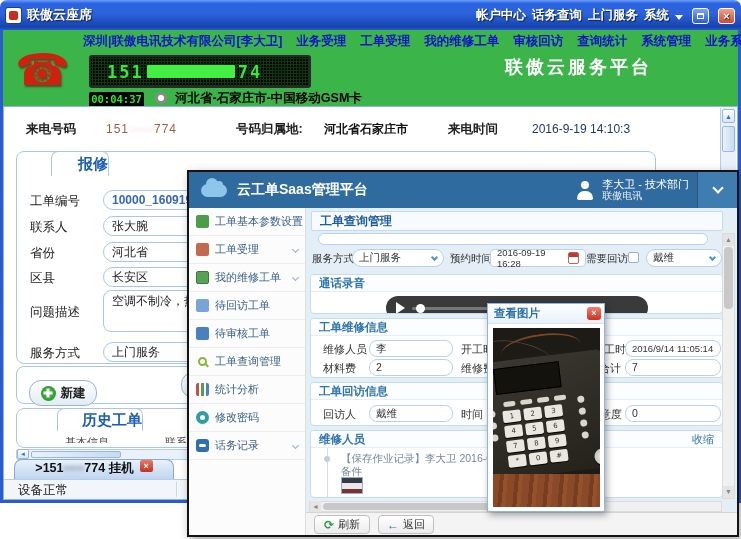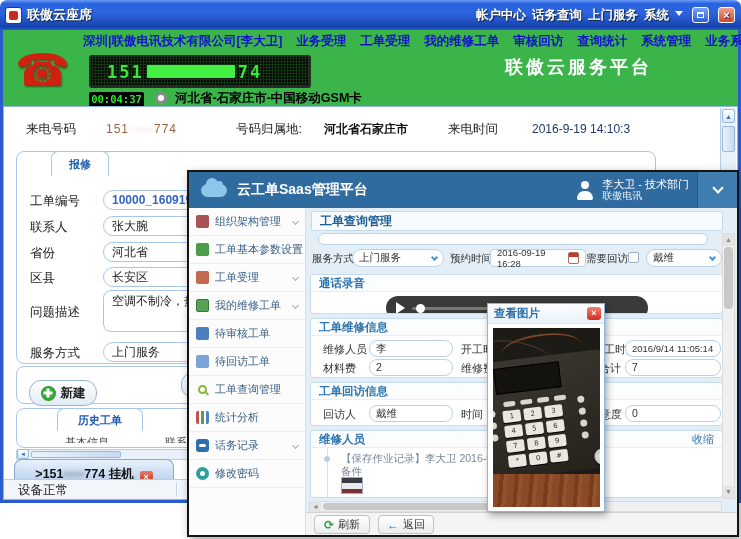--- a/index.html
+++ b/index.html
@@ -9,21 +9,21 @@
   .blurred{filter:blur(2px)}
 
   
   #main-window{position:absolute;left:0;top:0;width:741px;height:503px;z-index:1}
   .titlebar{position:absolute;left:0;top:0;right:0;height:30px;border-radius:7px 7px 0 0;
     background:linear-gradient(180deg,#6a9cf6 0%,#2a63e0 12%,#2c63dd 45%,#1643ad 90%,#2a5bd0 100%);
     display:flex;align-items:center;color:#fff;font-weight:bold;font-size:13px;padding:0 6px;
     text-shadow:1px 1px 1px #123}
   .app-icon{width:15px;height:15px;border-radius:2px;background:#fff;margin-right:6px;position:relative;box-shadow:0 0 0 1px #1a3d99}
   .app-icon::after{content:"";position:absolute;left:3px;top:3px;width:9px;height:9px;border-radius:2px;background:#c92b1d}
-  .tb-menu{margin-left:auto;display:flex;gap:6px;align-items:flex-start;font-size:12.5px}
+  .tb-menu{margin-left:auto;display:flex;gap:6px;align-items:flex-end;font-size:12.5px}
   .tb-menu .caret{width:0;height:0;border:4px solid transparent;border-top:5px solid #fff;margin-top:4px}
   .tb-btn{width:17px;height:16px;border-radius:3px;border:1px solid #fff;margin-left:3px;
     display:flex;align-items:center;justify-content:center;color:#fff;font-size:11px;font-weight:bold}
   .tb-restore{background:linear-gradient(180deg,#7aa5f8,#2a5cd8)}
   .tb-restore span{width:7px;height:6px;border:1px solid #fff;border-top:2px solid #fff;display:block}
   .tb-close{background:linear-gradient(180deg,#f0a08c,#d24830)}
   .frame-body{position:absolute;left:0;top:30px;right:0;bottom:0;background:#3bb54a;
     border:3px solid #2a5cd0;border-top:none}
   
   .green-zone{position:absolute;left:0;top:0;right:0;height:76px}
@@ -38,50 +38,50 @@
   .led-bar{display:inline-block;width:88px;height:13px;background:#43ef43;margin:0 3px;border-radius:1px}
   .timer{position:absolute;left:86px;top:62px;width:55px;height:15px;background:#000;border-radius:2px;
     color:#2ce62c;font-family:"DejaVu Sans Mono",monospace;font-size:10.5px;font-weight:bold;
     text-align:center;line-height:15px}
   .ring-icon{position:absolute;left:152px;top:62px;width:12px;height:12px;border-radius:50%;
     border:3px solid #8a8a8a;background:#fff}
   .line-info{position:absolute;left:172px;top:60px;color:#000000;font-size:12.5px;font-weight:bold}
   .platform-title{position:absolute;right:86px;top:25px;color:#fff;font-size:18px;font-weight:bold;letter-spacing:3px}
   
   .win-body{position:absolute;left:0;right:0;top:76px;bottom:0;background:#fff;border:1px solid #8fb4e2}
-  .cl-label{position:absolute;font-size:12.5px;color:#222;font-weight:normal}
+  .cl-label{position:absolute;font-size:12.5px;color:#222;font-weight:bold}
   .cl-value{position:absolute;font-size:12px}
   .vscroll{position:absolute;right:1px;top:1px;width:16px;height:64px;background:#e9f1fb;border-left:1px solid #b5cde8}
   .sc-btn{position:absolute;left:1px;width:13px;height:14px;background:linear-gradient(180deg,#fdfefe,#d7e6f6);
     border:1px solid #9ab8dd;border-radius:2px;color:#3a6ea8;font-size:7px;text-align:center;line-height:13px}
   .sc-thumb{position:absolute;left:1px;width:13px;background:linear-gradient(90deg,#eaf2fb,#c7daf0);
     border:1px solid #9ab8dd;border-radius:2px}
   .panel{position:absolute;background:#fff;border:1px solid #a9c6ea;border-radius:8px}
   .xp-tab{position:absolute;top:-1px;background:#fff;border:1px solid #a9c6ea;border-bottom:1px solid #fff;
-    border-radius:7px 7px 0 0;color:#1b5db0;font-weight:bold;font-size:11px;text-align:center}
+    border-radius:7px 7px 0 0;color:#1b5db0;font-weight:bold;font-size:15px;text-align:right}
   .f-label{position:absolute;left:13px;font-size:12.5px;color:#222}
   .f-input{position:absolute;left:86px;width:250px;height:20px;border:1px solid #a9c6ea;border-radius:10px;
     background:#fff;font-size:12px;color:#222;line-height:18px;padding:0 8px;overflow:hidden;white-space:nowrap}
   .f-area{height:42px;border-radius:8px;line-height:16px;padding-top:2px;white-space:normal}
   .xp-button{position:absolute;top:6px;height:26px;border:1px solid #9ab4d0;border-radius:12px;
     background:linear-gradient(180deg,#ffffff,#e2ebf5);display:flex;align-items:center;justify-content:center;
     gap:5px;font-size:12.5px;color:#222;font-weight:bold}
   .ic-plus{width:15px;height:15px;border-radius:8px;background:radial-gradient(#4ec24e,#1f8a1f);position:relative}
   .ic-plus::before,.ic-plus::after{content:"";position:absolute;background:#fff;left:50%;top:50%;transform:translate(-50%,-50%)}
   .ic-plus::before{width:9px;height:3px}.ic-plus::after{width:3px;height:9px}
   .ic-save{width:13px;height:13px;background:#3a6fd0;border-radius:2px;position:relative}
   .ic-save::before{content:"";position:absolute;left:3px;top:1px;width:7px;height:4px;background:#dce8f8}
   .ic-save::after{content:"";position:absolute;left:3px;bottom:1px;width:7px;height:5px;background:#fff}
   .ic-user{width:14px;height:14px;position:relative}
   .ic-user::before{content:"";position:absolute;left:4px;top:0;width:6px;height:6px;border-radius:50%;background:#3d7fd4}
   .ic-user::after{content:"";position:absolute;left:1px;bottom:0;width:12px;height:7px;border-radius:6px 6px 2px 2px;background:#67a3e8}
   .hist-headers{position:absolute;left:18px;top:26px;height:8px;overflow:hidden;font-size:11px;color:#444;line-height:14px;width:300px}
   .hscroll{position:absolute;left:12px;width:440px;height:11px;background:#e9f1fb;border:1px solid #b5cde8;border-radius:2px}
   .hangup-tab{position:absolute;left:10px;width:160px;height:24px;border:1px solid #89a9d4;border-bottom:none;
-    border-radius:8px 8px 0 0;background:linear-gradient(180deg,#e7f1fb,#b7cfec);display:flex;align-items:flex-end;
+    border-radius:8px 8px 0 0;background:linear-gradient(180deg,#e7f1fb,#b7cfec);display:flex;align-items:flex-start;
     justify-content:center;gap:6px;font-size:12.5px;font-weight:bold;color:#111}
   .hangup-x{width:13px;height:12px;border-radius:2px;background:linear-gradient(180deg,#e87a64,#c03028);
     color:#fff;font-size:9px;line-height:12px;text-align:center;font-weight:bold}
   .statusbar{position:absolute;left:0;right:0;bottom:0;height:20px;background:#f2f6fb;border-top:1px solid #b5cde8;
     font-size:12.5px;color:#222;line-height:20px;padding-left:14px}
   .status-div{position:absolute;left:172px;top:2px;bottom:2px;width:0;border-left:1px solid #c5d7ec;border-right:1px solid #fff}
 
   
   #saas-window{position:absolute;left:187px;top:170px;width:552px;height:367px;z-index:5;
     border:2px solid #141414;background:#fff;box-shadow:3px 4px 10px rgba(0,0,0,.35)}
@@ -314,62 +314,57 @@
           <span class="user-company">联傲电讯</span>
         </span>
       </div>
       <div class="chev-box">
         <span class="chev-down"></span>
       </div>
     </div>
 
     <div class="saas-sidebar">
       <div class="sb-item">
-        <span class="si si-org"></span>
-        <span>组织架构管理</span>
-          <span class="sb-chev"></span>
-      </div>
-      <div class="sb-item">
         <span class="si si-folder"></span>
         <span>工单基本参数设置</span>
       </div>
       <div class="sb-item">
         <span class="si si-doc"></span>
         <span>工单受理</span>
           <span class="sb-chev"></span>
       </div>
       <div class="sb-item">
         <span class="si si-clip"></span>
         <span>我的维修工单</span>
           <span class="sb-chev"></span>
       </div>
       <div class="sb-item">
+        <span class="si si-visit"></span>
+        <span>待回访工单</span>
+      </div>
+      <div class="sb-item">
         <span class="si si-audit"></span>
         <span>待审核工单</span>
       </div>
       <div class="sb-item">
-        <span class="si si-visit"></span>
-        <span>待回访工单</span>
-      </div>
-      <div class="sb-item">
         <span class="si si-search"></span>
         <span>工单查询管理</span>
       </div>
       <div class="sb-item">
         <span class="si si-chart"></span>
         <span>统计分析</span>
+      </div>
+      <div class="sb-item">
+        <span class="si si-key"></span>
+        <span>修改密码</span>
       </div>
       <div class="sb-item">
         <span class="si si-phone"></span>
         <span>话务记录</span>
           <span class="sb-chev"></span>
-      </div>
-      <div class="sb-item">
-        <span class="si si-key"></span>
-        <span>修改密码</span>
       </div>
     </div>
 
     <div class="saas-content">
       <div class="page-header">工单查询管理</div>
       <div class="cut-input"></div>
 
       <div class="abs" style="left:0;top:41px;width:417px;height:20px">
         <span class="flt-label" style="left:6px">服务方式</span>
         <div class="sel" style="left:46px;width:92px">

